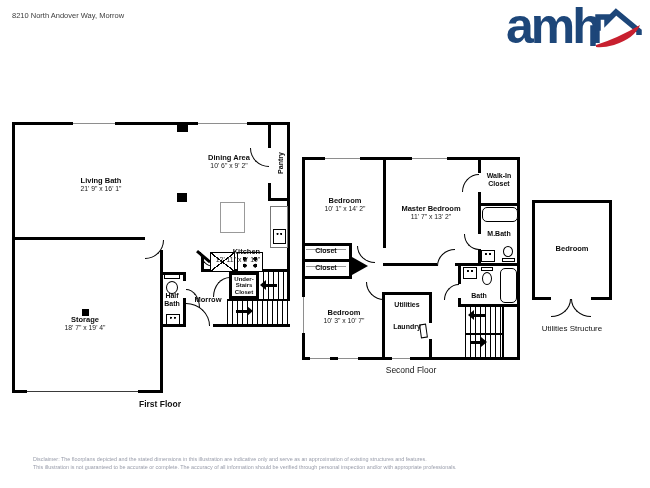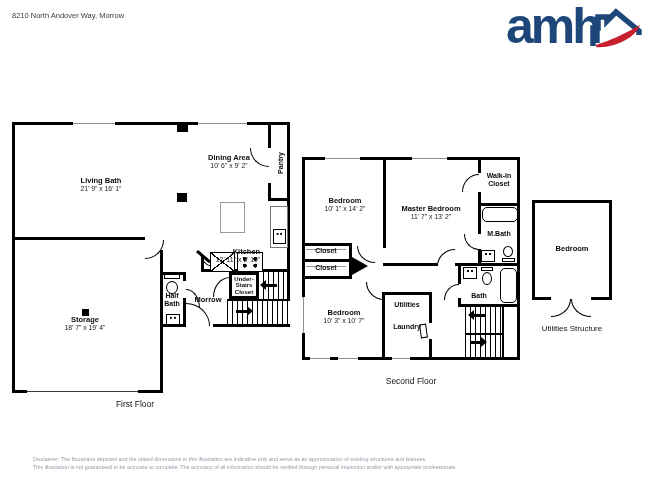--- a/index.html
+++ b/index.html
@@ -119,21 +119,21 @@
     <span>Kitchen</span><br>
     <span class="dims">12' 11" x 8' 10"</span>
   </div>
   <div class="lbl wrap" style="left:172px;top:292px;width:30px;line-height:7.5px;font-size:7px;">Half Bath</div>
   <div class="lbl" style="left:208px;top:296px;">Morrow</div>
   <div class="lbl wrap" style="left:244px;top:276px;width:28px;font-size:6px;line-height:6.4px;">Under-Stairs Closet</div>
   <div class="lbl" style="left:85px;top:316px;">
     <span>Storage</span><br>
     <span class="dims">18' 7" x 19' 4"</span>
   </div>
-  <div class="floorlbl" style="left:135px;top:399px;">First Floor</div>
+  <div class="floorlbl" style="left:160px;top:399px;font-weight:bold;">First Floor</div>
 
   <div class="wall" style="left:302px;top:157px;width:218px;height:3px;"></div>
   <div class="winh" style="left:325px;top:157px;width:35px;height:3px;"></div>
   <div class="winh" style="left:412px;top:157px;width:35px;height:3px;"></div>
   <div class="wall" style="left:302px;top:157px;width:3px;height:203px;"></div>
   <div class="winv" style="left:302px;top:297px;width:3px;height:36px;"></div>
   <div class="wall" style="left:517px;top:157px;width:3px;height:203px;"></div>
   <div class="wall" style="left:302px;top:357px;width:218px;height:3px;"></div>
   <div class="winh" style="left:310px;top:357px;width:20px;height:3px;"></div>
   <div class="winh" style="left:338px;top:357px;width:20px;height:3px;"></div>
@@ -196,21 +196,21 @@
   <div class="lbl" style="left:499px;top:230px;font-size:7px;">M.Bath</div>
   <div class="lbl" style="left:326px;top:247px;font-size:7px;">Closet</div>
   <div class="lbl" style="left:326px;top:264px;font-size:7px;">Closet</div>
   <div class="lbl" style="left:344px;top:309px;">
     <span>Bedroom</span><br>
     <span class="dims">10' 3" x 10' 7"</span>
   </div>
   <div class="lbl" style="left:407px;top:301px;font-size:7px;">Utilities</div>
   <div class="lbl" style="left:407px;top:323px;font-size:7px;">Laundry</div>
   <div class="lbl" style="left:479px;top:292px;font-size:7px;">Bath</div>
-  <div class="floorlbl" style="left:411px;top:376px;">Second Floor</div>
+  <div class="floorlbl" style="left:411px;top:365px;">Second Floor</div>
 
   <div class="abs" style="left:532px;top:200px;width:80px;height:100px;border:3px solid #000;box-sizing:border-box;background:#fff;"></div>
   <div class="abs" style="left:551px;top:297px;width:40px;height:3px;background:#fff;"></div>
   <div class="arc br" style="left:551px;top:299px;width:19px;height:17px;"></div>
   <div class="arc bl" style="left:571px;top:299px;width:19px;height:17px;"></div>
   <div class="lbl" style="left:572px;top:245px;">Bedroom</div>
   <div class="floorlbl" style="left:572px;top:324px;font-size:8px;">Utilities Structure</div>
 
   <div class="footer-line" style="top:456px;">Disclaimer: The floorplans depicted and the stated dimensions in this illustration are indicative only and serve as an approximation of existing structures and features.</div>
   <div class="footer-line" style="top:464px;">This illustration is not guaranteed to be accurate or complete. The accuracy of all information should be verified through personal inspection and/or with appropriate professionals.</div>

